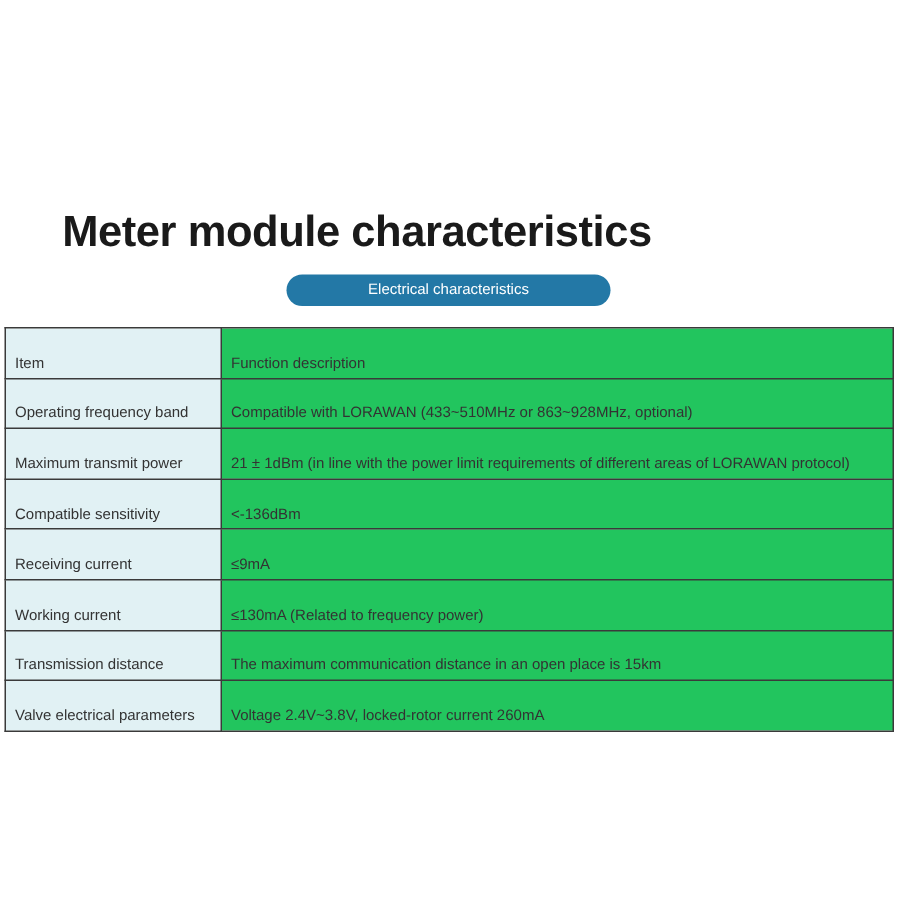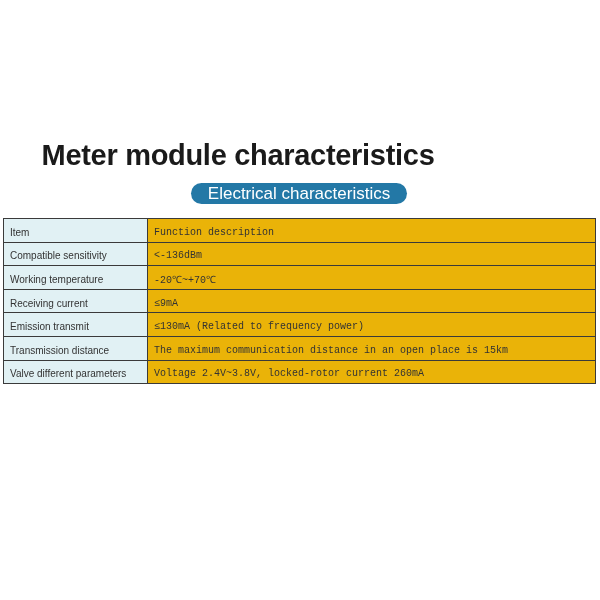--- a/index.html
+++ b/index.html
@@ -1,53 +1,57 @@
 <!DOCTYPE html>
 <html><head>
 <meta charset="utf-8">
 <style>
   html, body { margin:0; padding:0; background:#ffffff; }
   body { width:600px; height:600px; position:relative; overflow:hidden; font-family:"Liberation Sans", sans-serif; }
   .title { position:absolute; left:0; top:139px; width:476px; text-align:center; font-size:29px; font-weight:bold; color:#1a1a1a; letter-spacing:-0.3px; }
-  .pill { position:absolute; left:191px; top:183px; width:216px; height:21px; border-radius:11px; background:#2378a6; color:#ffffff; font-size:17px; line-height:21px; text-align:center; }
+  .pill { position:absolute; left:191px; top:183px; width:216px; height:21px; border-radius:11px; background:#2378a6; color:#ffffff; font-size:10px; line-height:21px; text-align:center; }
   table.spec { position:absolute; left:3px; top:218px; width:593px; border-collapse:collapse; font-size:10px; color:#333333; }
-  table.spec td { border:1px solid #3a3a3a; height:18.6px; padding:4px 0 0 6px; white-space:nowrap; }
+  table.spec td { border:1px solid #3a3a3a; height:18.6px; padding:14px 0 0 6px; white-space:nowrap; }
   table.spec td.item { width:137px; background:#e1f1f4; }
-  table.spec td.desc { background:#eab308;font-family:Liberation Mono, monospace; }
+  table.spec td.desc { background:#22c55e; }
 </style>
 </head>
 <body>
 
 <div class="title">Meter module characteristics</div>
 <div class="pill">Electrical characteristics</div>
 
 <table class="spec">
   <tbody>
     <tr>
       <td class="item">Item</td>
       <td class="desc">Function description</td>
     </tr>
     <tr>
+      <td class="item">Operating frequency band</td>
+      <td class="desc">Compatible with LORAWAN (433~510MHz or 863~928MHz, optional)</td>
+    </tr>
+    <tr>
+      <td class="item">Maximum transmit power</td>
+      <td class="desc">21 ± 1dBm (in line with the power limit requirements of different areas of LORAWAN protocol)</td>
+    </tr>
+    <tr>
       <td class="item">Compatible sensitivity</td>
       <td class="desc">&lt;-136dBm</td>
-    </tr>
-    <tr>
-      <td class="item">Working temperature</td>
-      <td class="desc">-20℃~+70℃</td>
     </tr>
     <tr>
       <td class="item">Receiving current</td>
       <td class="desc">≤9mA</td>
     </tr>
     <tr>
-      <td class="item">Emission transmit</td>
+      <td class="item">Working current</td>
       <td class="desc">≤130mA (Related to frequency power)</td>
     </tr>
     <tr>
       <td class="item">Transmission distance</td>
       <td class="desc">The maximum communication distance in an open place is 15km</td>
     </tr>
     <tr>
-      <td class="item">Valve different parameters</td>
+      <td class="item">Valve electrical parameters</td>
       <td class="desc">Voltage 2.4V~3.8V, locked-rotor current 260mA</td>
     </tr>
   </tbody>
 </table>
 
 </body></html>

